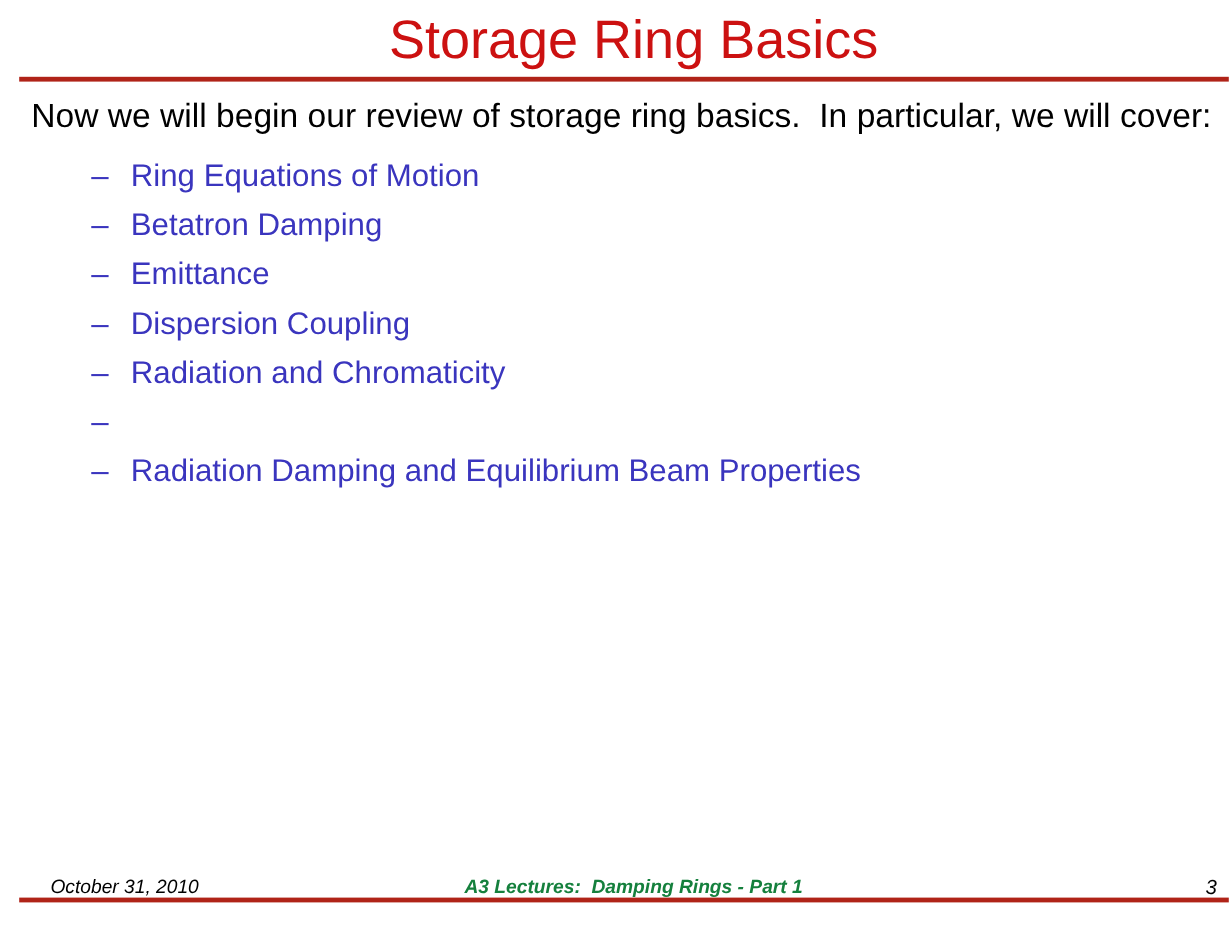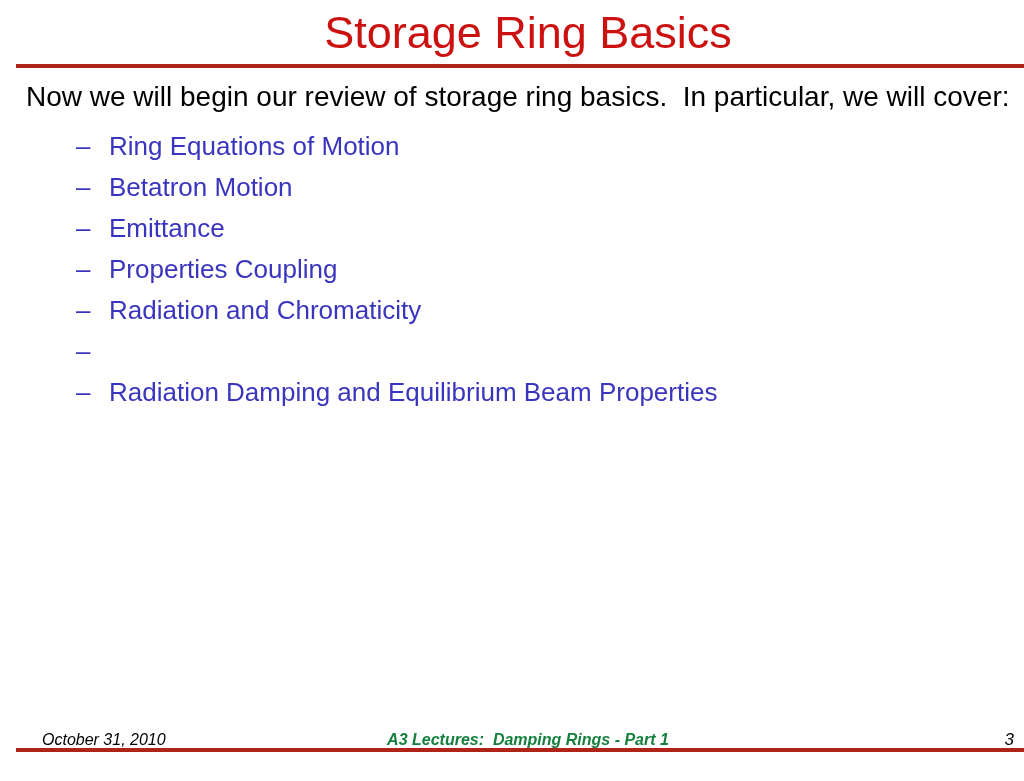--- a/index.html
+++ b/index.html
@@ -170,29 +170,29 @@
 
     <p class="lead-text">Now we will begin our review of storage ring basics.  In particular, we will cover:</p>
 
     <ul class="bullet-list">
       <li class="bullet-item">
         <span class="bullet-dash">–</span>
         <span class="bullet-label">Ring Equations of Motion</span>
       </li>
       <li class="bullet-item">
         <span class="bullet-dash">–</span>
-        <span class="bullet-label">Betatron Motion</span>
+        <span class="bullet-label">Betatron Damping</span>
       </li>
       <li class="bullet-item">
         <span class="bullet-dash">–</span>
         <span class="bullet-label">Emittance</span>
       </li>
       <li class="bullet-item">
         <span class="bullet-dash">–</span>
-        <span class="bullet-label">Properties Coupling</span>
+        <span class="bullet-label">Dispersion Coupling</span>
       </li>
       <li class="bullet-item">
         <span class="bullet-dash">–</span>
         <span class="bullet-label">Radiation and Chromaticity</span>
       </li>
       <li class="bullet-item">
         <span class="bullet-dash">–</span>
       </li>
       <li class="bullet-item">
         <span class="bullet-dash">–</span>

